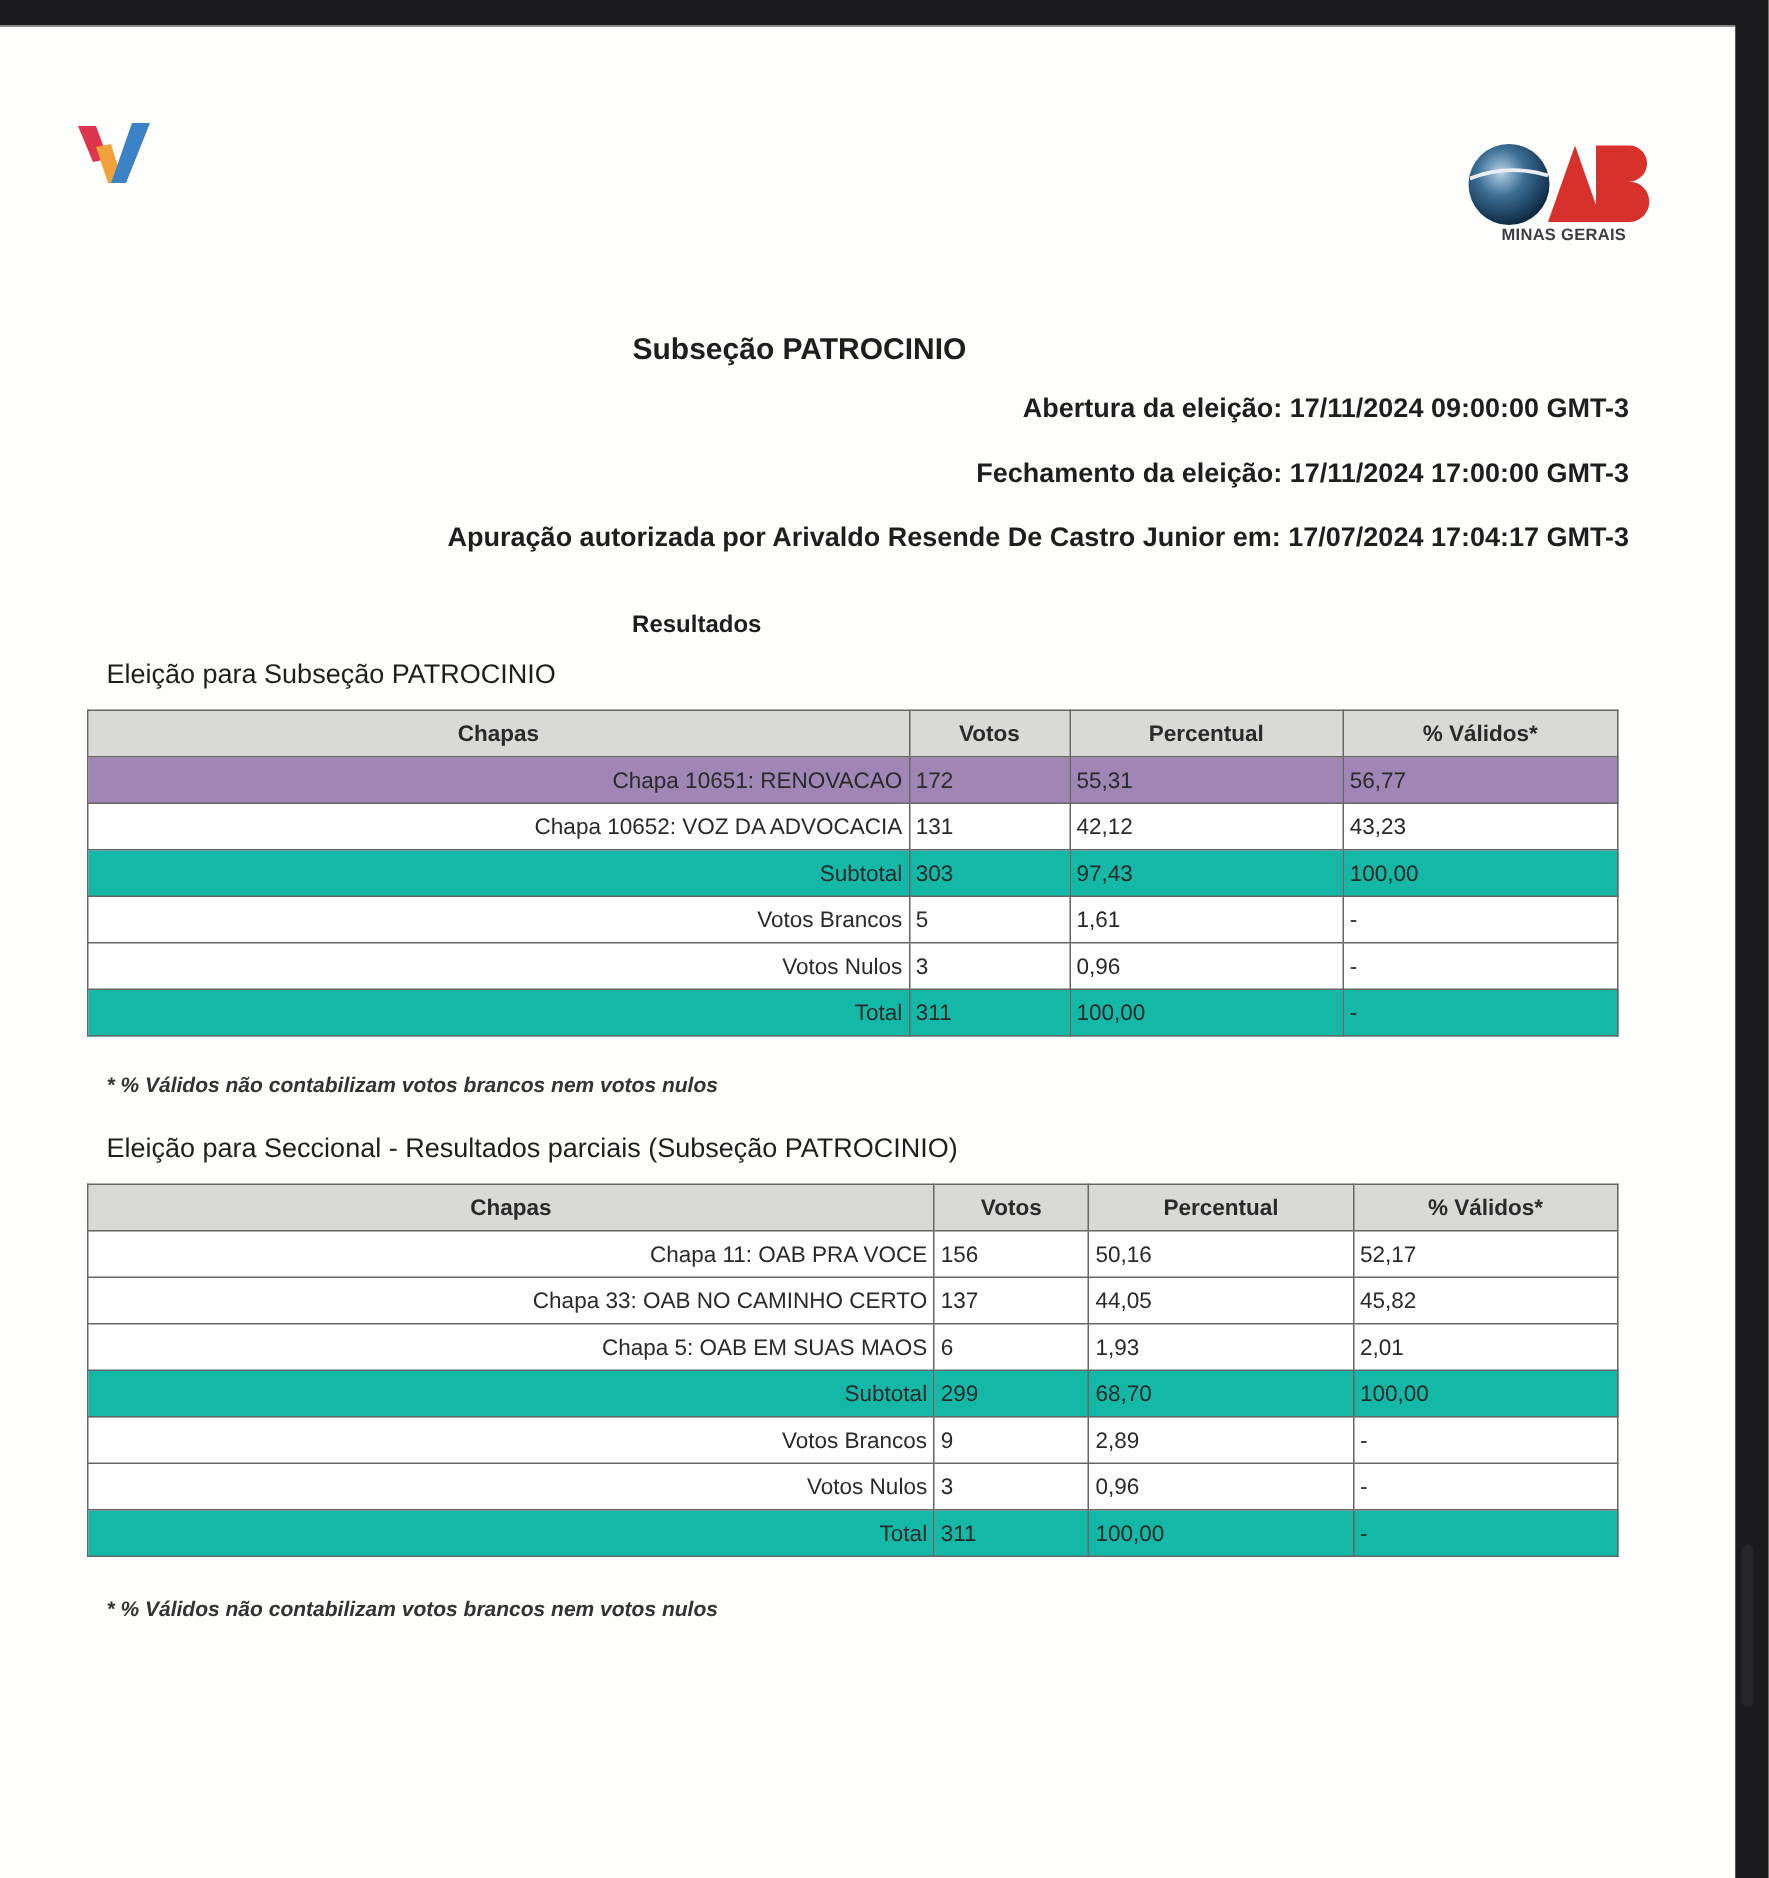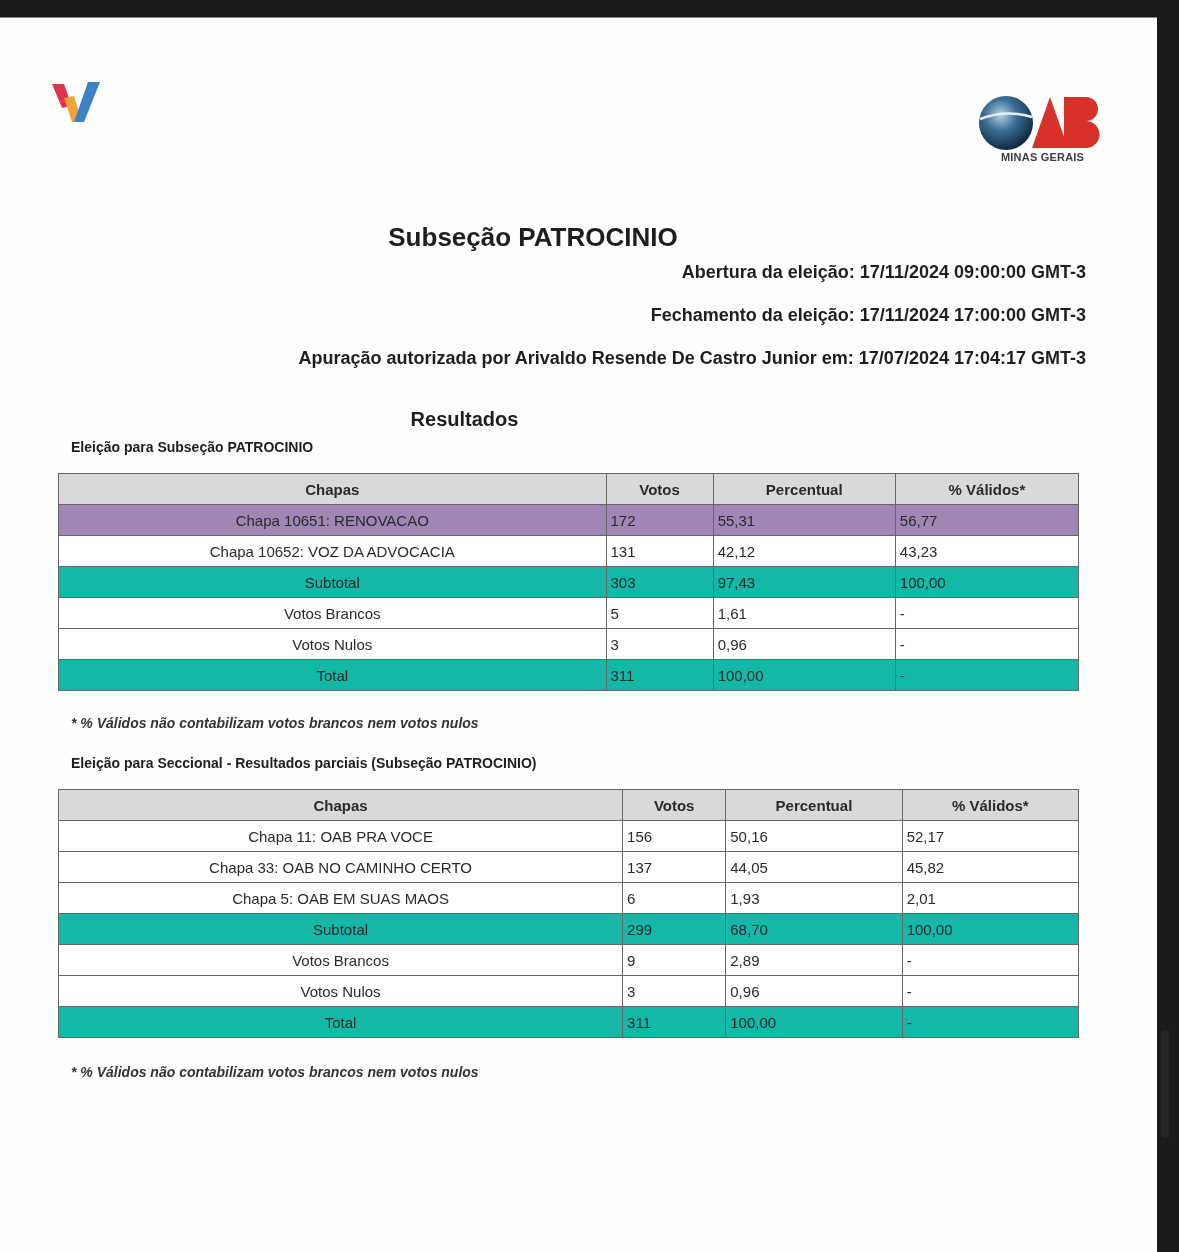--- a/index.html
+++ b/index.html
@@ -17,31 +17,31 @@
   }
   .scroll-thumb {
     position: absolute; left: 1161px; top: 1030px; width: 8px; height: 108px;
     background: #262628; border-radius: 4px;
   }
   .wv-logo { position: absolute; left: 50px; top: 62px; display: flex; align-items: center; }
   .wv-logo svg { display: block; }
   .wv-text { font-family: "DejaVu Sans", sans-serif; font-weight: bold; font-size: 37px; color: #4b4a55; margin-left: 10px; letter-spacing: 0.5px; }
   .oab-logo { position: absolute; left: 976px; top: 75px; width: 135px; height: 75px; }
   .oab-sub { position: absolute; left: 1001px; top: 133px; font-size: 11px; font-weight: bold; color: #3d3d44; letter-spacing: 0.2px; }
-  .title { position: absolute; left: 0; width: 1066px; top: 204px; text-align: center; font-weight: bold; font-size: 26px; color: #1e1e1e; }
+  .title { position: absolute; left: 0; width: 1066px; top: 204px; text-align: center; font-weight: bold; font-size: 20px; color: #1e1e1e; }
   .meta { position: absolute; right: 71px; font-weight: bold; font-size: 18px; color: #1e1e1e; text-align: right; white-space: nowrap; }
-  .results-title { position: absolute; left: 0; width: 929px; top: 390px; text-align: center; font-weight: bold; font-size: 20px; color: #1e1e1e; }
-  .section-title { position: absolute; left: 71px; font-weight: bold; font-size: 14px; color: #1e1e1e; }
+  .results-title { position: absolute; left: 0; width: 929px; top: 390px; text-align: center; font-weight: bold; font-size: 16px; color: #1e1e1e; }
+  .section-title { position: absolute; left: 71px; font-weight: normal; font-size: 18px; color: #1e1e1e; }
   table.res {
     position: absolute; left: 58px; border-collapse: collapse; font-size: 15px; color: #2a2a2a;
   }
   table.res th, table.res td { border: 1.5px solid #666; height: 30px; padding: 0 4px; }
   table.res th { background: #d9d9d7; font-weight: bold; text-align: center; }
   table.res td { }
-  table.res td.name { text-align: center; }
+  table.res td.name { text-align: right; }
   tr.winner td { background: #9f86b5; }
   tr.sum td { background: #14b8a6; }
   tr.plain td { background: #ffffff; }
   .note { position: absolute; left: 71px; font-style: italic; font-weight: bold; font-size: 14px; color: #333; }
 </style>
 </head>
 <body>
 
 <div class="page">
 

